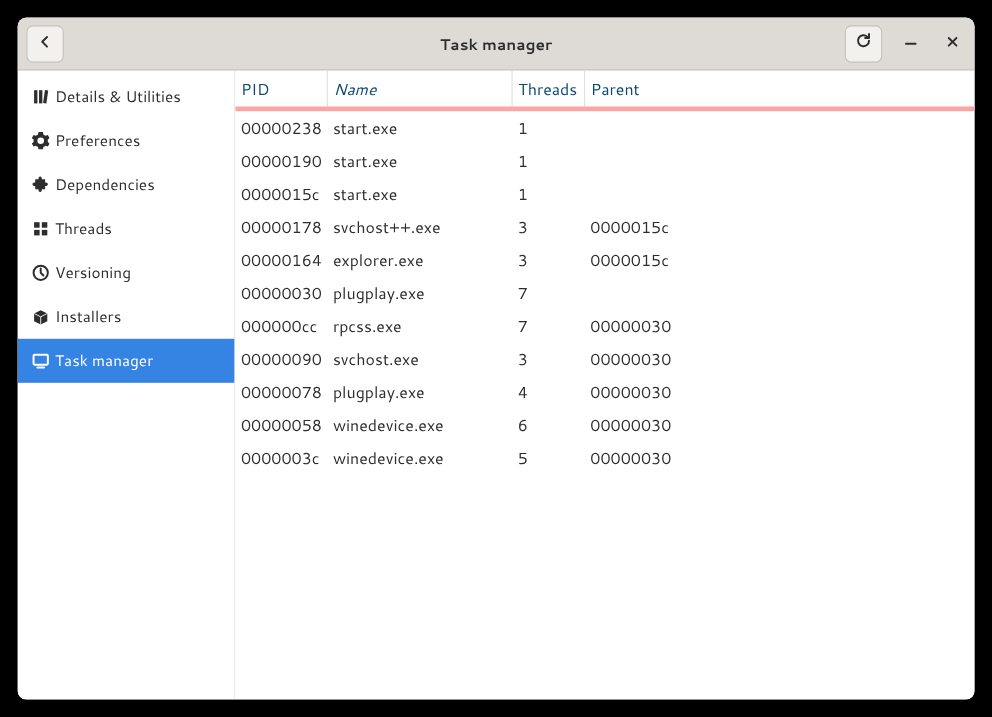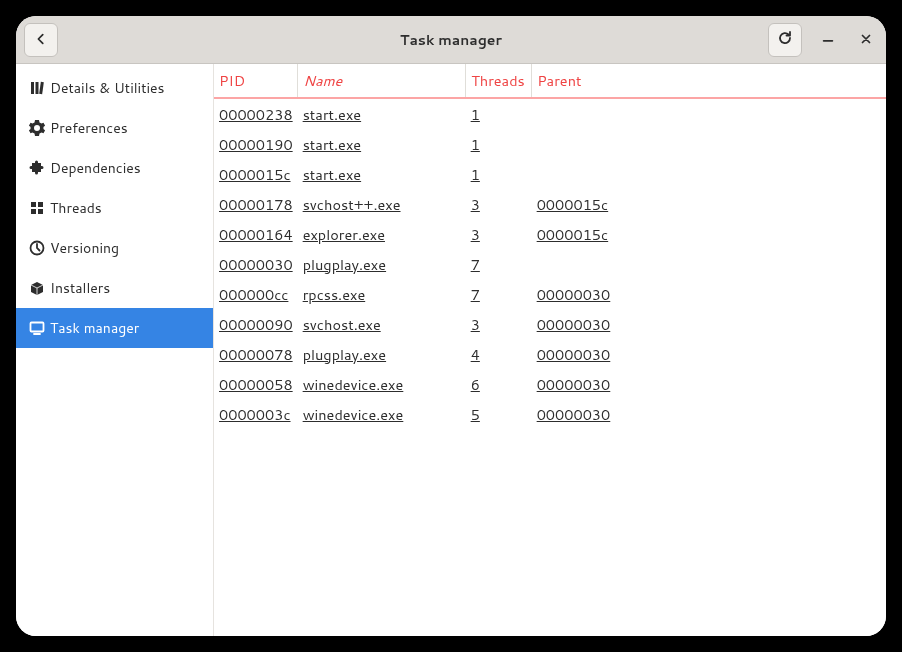--- a/index.html
+++ b/index.html
@@ -13,21 +13,21 @@
       display: flex;
       align-items: center;
       justify-content: center;
       width: 902px;
       height: 652px;
     }
     .window {
       width: 870px;
       height: 620px;
       background: #fff;
-      border-radius: 20px;
+      border-radius: 8px;
       overflow: hidden;
       display: flex;
       flex-direction: column;
       box-shadow: 0 2px 8px rgba(0,0,0,0.3);
     }
     .titlebar {
       height: 48px;
       background: #dedbd7;
       display: flex;
       align-items: center;
@@ -115,35 +115,34 @@
       background: #fff;
     }
     .table {
       width: 100%;
       border-collapse: collapse;
       font-size: 14.5px;
     }
     .table thead th {
       text-align: left;
       font-weight: normal;
-      color: #ef4444;
+      color: #0c4a6e;
       padding: 6px 5px;
       border-right: 1px solid #e0ded9;
-      border-bottom: 2px solid #fca5a5;
+      border-bottom: 4px solid #fca5a5;
       background: #fff;
       font-size: 14.5px;
     }
     .table thead th:last-child {
       border-right: none;
     }
     .table tbody td {
       padding: 4.5px 5px;
       color: #2d2d2d;
       white-space: nowrap;
-      text-decoration: underline;
     }
     .col-pid { width: 82px; }
     .col-name { width: 168px; font-style: italic; }
     .col-threads { width: 66px; }
     .col-parent { }
   </style>
 </head>
 <body>
 
 <div class="window">

